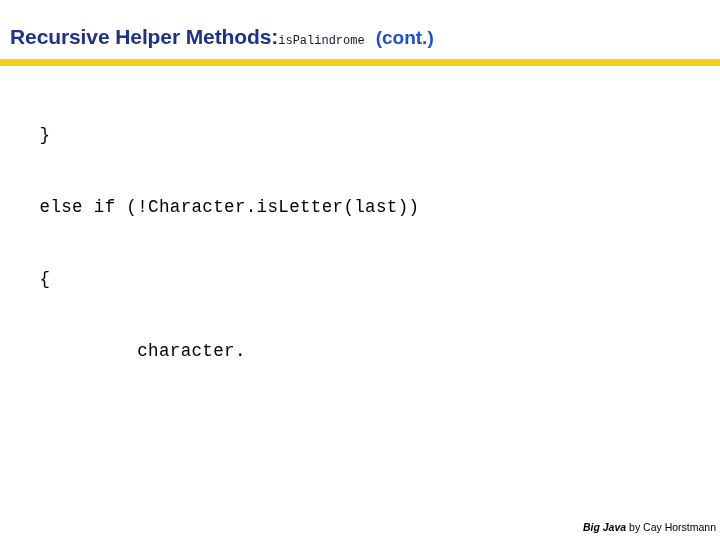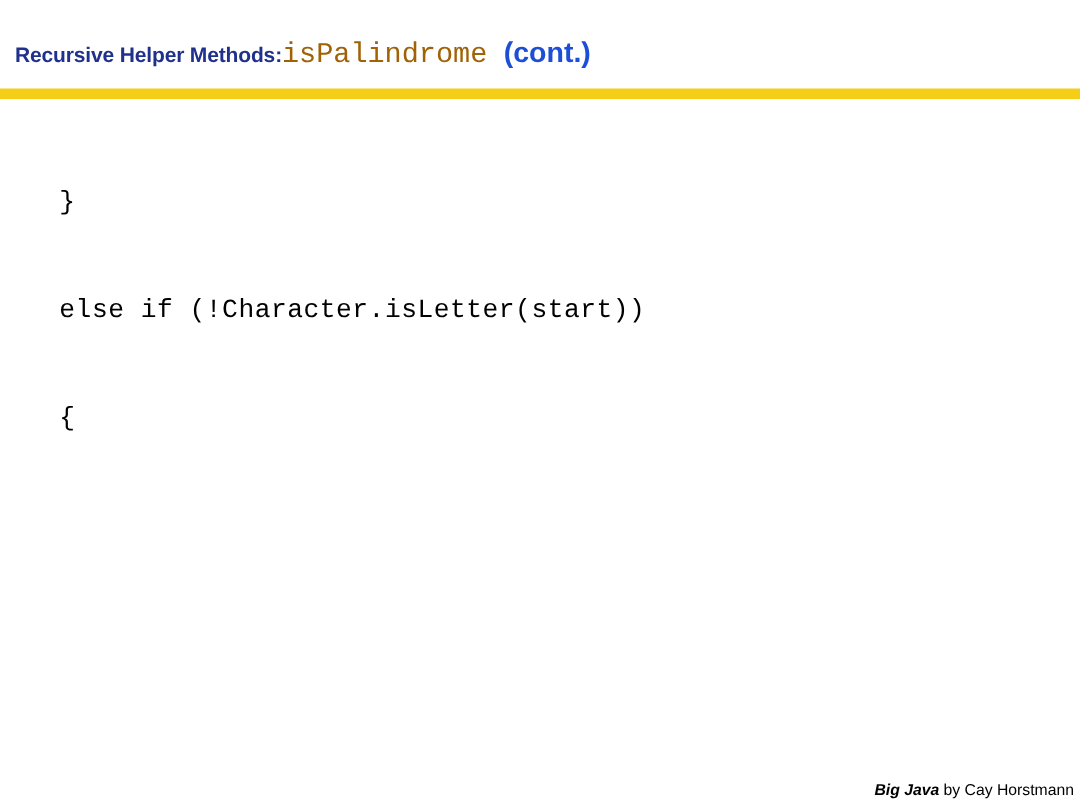--- a/index.html
+++ b/index.html
@@ -19,30 +19,30 @@
   .slide-title {
     position: absolute;
     left: 10px;
     top: 26px;
     white-space: nowrap;
     line-height: 1;
   }
   .title-main {
     font-family: "Liberation Sans", sans-serif;
     font-weight: bold;
-    font-size: 14px;
+    font-size: 21px;
     color: #1f318c;
     letter-spacing: -0.1px;
     margin-top: 14px;
   }
   .title-mono {
     font-family: "Liberation Mono", monospace;
     font-weight: normal;
-    font-size: 19px;
-    color: #a16207;
+    font-size: 12px;
+    color: #0f172a;
     letter-spacing: 0px;
   }
   .title-cont {
     font-family: "Liberation Sans", sans-serif;
     font-weight: bold;
     font-size: 19px;
     color: #1d4ed8;
     margin-left: 11px;
   }
 
@@ -95,22 +95,23 @@
 <body>
 
 <div class="slide-title">
   <span class="title-main">Recursive Helper Methods:</span><span class="title-mono">isPalindrome</span><span class="title-cont">(cont.)</span>
 </div>
 
 <div class="title-rule"></div>
 
 <div class="code-block">
   <div class="code-line">   }</div>
-  <div class="code-line">   else if (!Character.isLetter(start))</div>
+  <div class="code-line">   else if (!Character.isLetter(last))</div>
   <div class="code-line">   {</div>
+  <div class="code-line">            character.</div>
   
   
   
   
   
   
   
   
 </div>
 

